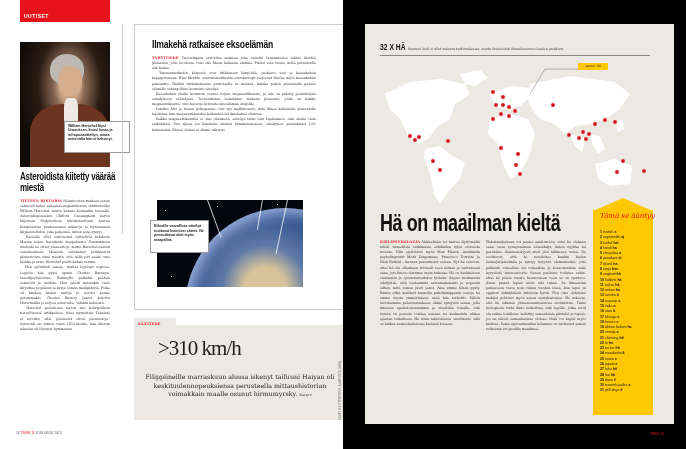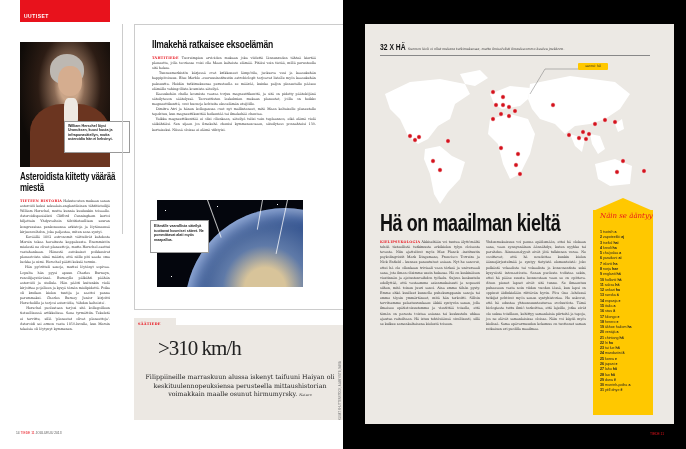--- a/index.html
+++ b/index.html
@@ -197,21 +197,21 @@
 
 <div class="h-right">Hä on maailman kieltä</div>
 <div class="col-r1 col-text">
   <span class="kicker">KIELIPSYKOLOGIA</span>
   <span>Äkkiseltään voi tuntua älyttömältä tehdä tieteellistä tutkimusta arkikielen tylyn oloisesta tavasta. Niin ajattelivat myös Max Planck -instituutin psykolingvistit Mark Dingemans, Francisco Torreira ja Nick Enfield – kunnes paneutuivat asiaan. Nyt he sanovat, ettei hä ole ollenkaan triviaali vaan tärkeä ja universaali sana, jota ilman olisimme usein hukassa. Hä on keskinäisen viestinnän ja ajatustenvaihdon työkalu. Sujuva keskustelu edellyttää, että vastaamme asianmukaisesti ja nopeasti siihen, mitä toinen juuri sanoi. Aina emme tähän pysty. Emme ehkä kuulleet kunnolla puhekumppanin sanoja tai emme täysin ymmärtäneet, mitä hän tarkoitti. Silloin tarvitsemme pelastusrenkaan: äkkiä syntyvän sanan, jolla ilmaisee epätietoisuutemme ja viestittää toiselle, että tämän on parasta toistaa asiansa tai keskustelu uhkaa ajautua raiteiltaan. Hä istuu tehtäväänsä oivallisesti, sillä se kulkee samankaltaisena kielestä toiseen.</span>
 </div>
 <div class="col-r2 col-text">Yhdenmukaisuus voi panna epäilemään, ettei hä olekaan sana, vaan synnynnäinen äännähdys, kuten nyyhke tai parahdus. Äänneanalyysit eivät jätä tulkinnan varaa. Ne osoittavat, että hä noudattaa kunkin kielen äännejärjestelmää ja syntyy tietyistä elementeistä: joko pelkästä vokaalista tai vokaalista ja konsonantista sekä kysyvästä intonaatiosta. Sanan puolesta todistaa sekin, ettei hä pääse suusta luonnostaan vaan se on opittava. Aivan pienet lapset eivät sitä tunne. Se ilmaantuu puheeseen vasta noin viiden vuoden iässä, kun lapsi on oppinut äidinkielään riittävän hyvin. Plos One -lehdessä tutkijat pohtivat myös sanan syntyhistoriaa. He uskovat, että hä edustaa yhteensuuntautuvaa evoluutiota. Tämä biologiasta tuttu ilmiö tarkoittaa, että lajeille, jotka eivät ole sukua toisilleen, kehittyy samanlaisia piirteitä ja tapoja, jos ne elävät samanlaisissa oloissa. Näin voi käydä myös kielissä. Sama epävarmuuden kokemus on tuottanut saman ratkaisun eri puolilla maailmaa.</div>
 
 <div class="list-arrow"></div>
 <div class="list-box"></div>
-<div class="list-title">Näin se ääntyy</div>
+<div class="list-title">Tämä se ääntyy</div>
 <ul class="list-items">
   <li><b>1</b> <span>tsotsih</span> <span class="ha">a</span></li>
   <li><b>2</b> <span>zapoteekki</span> <span class="ha">aj</span></li>
   <li><b>3</b> <span>tseltal</span> <span class="ha">hai</span></li>
   <li><b>4</b> <span>kreoli</span> <span class="ha">ha</span></li>
   <li><b>5</b> <span>cha'palaa</span> <span class="ha">a</span></li>
   <li><b>6</b> <span>yaraikani</span> <span class="ha">ai</span></li>
   <li><b>7</b> <span>islanti</span> <span class="ha">ha</span></li>
   <li><b>8</b> <span>norja</span> <span class="ha">hae</span></li>
   <li><b>9</b> <span>englanti</span> <span class="ha">hä</span></li>

